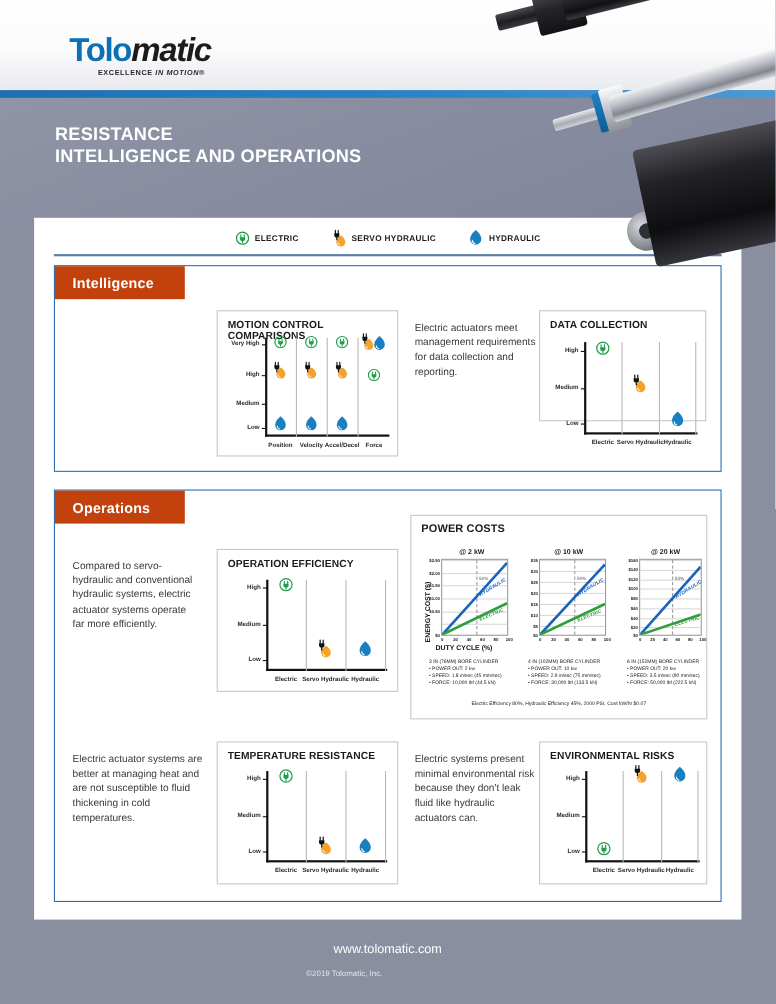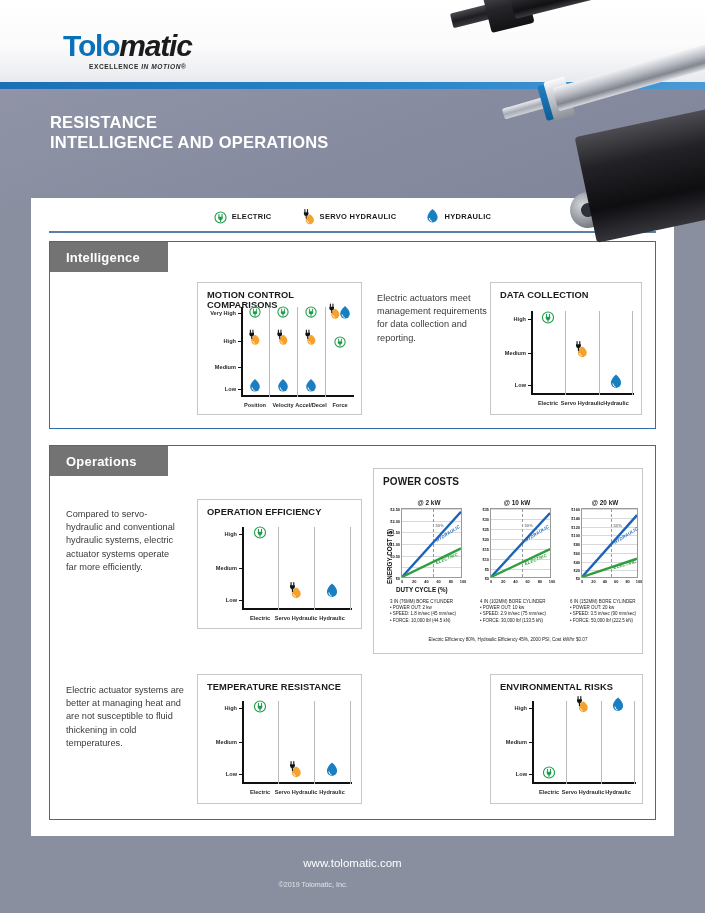--- a/index.html
+++ b/index.html
@@ -136,21 +136,21 @@
   .ico { position: relative; display: inline-block; }
   .ico-electric { width: 13px; height: 13px; }
   .ico-drop { width: 13px; height: 17px; }
 
   
   .panel {
     position: absolute; border: 1px solid #2f6fae; background: #ffffff;
   }
   .panel-tab {
     position: absolute; left: 0; top: 0; height: 30px; min-width: 118px;
-    background: #737373; color: #ffffff;
+    background: #c2410c; color: #ffffff;
     font-size: 13px; font-weight: bold; letter-spacing: .2px;
     display: flex; align-items: center; padding: 0 16px;
   }
 
   .desc {
     position: absolute; font-size: 9.2px; color: #3a3a3a; line-height: 13.2px;
   }
 
   
   .card {
@@ -429,21 +429,21 @@
               <path d="M9.2 6.2v4.2M14.8 6.2v4.2" stroke="#1e9e4a" stroke-width="1.9" stroke-linecap="round"></path>
               <path d="M7.6 10.4h8.8v2.1a4.4 4.4 0 0 1-8.8 0z" fill="#1e9e4a"></path>
               <path d="M12 16.9v2.6" stroke="#1e9e4a" stroke-width="1.9" stroke-linecap="round"></path>
             </svg>
         </span>
       </div>
     </div>
 
     <div class="desc" style="left:327px; top:50px; width:110px;">Electric actuators meet management requirements for data collection and reporting.</div>
 
-    <div class="card" style="left:440px; top:40px; width:152px; height:133px;padding-left:16px;">
+    <div class="card" style="left:440px; top:40px; width:152px; height:101px;padding-left:16px;">
       <div class="card-title">DATA COLLECTION</div>
 
       <div class="plot" style="left:40px; top:28px; width:103px; height:84px;">
         <div class="axis-y"></div>
         <div class="axis-x"></div>
 
         <div class="tick" style="top:8px;"></div>
         <div class="ylab" style="top:8px;">High</div>
         <div class="tick" style="top:42px;"></div>
         <div class="ylab" style="top:42px;">Medium</div>
@@ -711,20 +711,21 @@
         </span>
         <span class="marker" style="left:90px; top:71px;">
           <svg viewBox="0 0 18 24" width="13" height="17">
               <path d="M9 1.5c4.6 4.1 7.2 7.6 7.2 11.7A7.2 7.2 0 0 1 1.8 13.2C1.8 9.1 4.4 5.6 9 1.5z" fill="#1a7fc1"></path>
               <path d="M4.6 14.6a4.6 4.6 0 0 0 3.3 4.3" fill="none" stroke="#fff" stroke-width="1.4" stroke-linecap="round"></path>
             </svg>
         </span>
       </div>
     </div>
 
+    <div class="desc" style="left:327px; top:238px; width:112px;">Electric systems present minimal environmental risk because they don't leak fluid like hydraulic actuators can.</div>
 
     <div class="card" style="left:440px; top:228px; width:153px; height:130px;">
       <div class="card-title">ENVIRONMENTAL RISKS</div>
 
       <div class="plot" style="left:41px; top:26px; width:104px; height:83px;">
         <div class="axis-y"></div>
         <div class="axis-x"></div>
 
         <div class="tick" style="top:7px;"></div>
         <div class="ylab" style="top:7px;">High</div>

